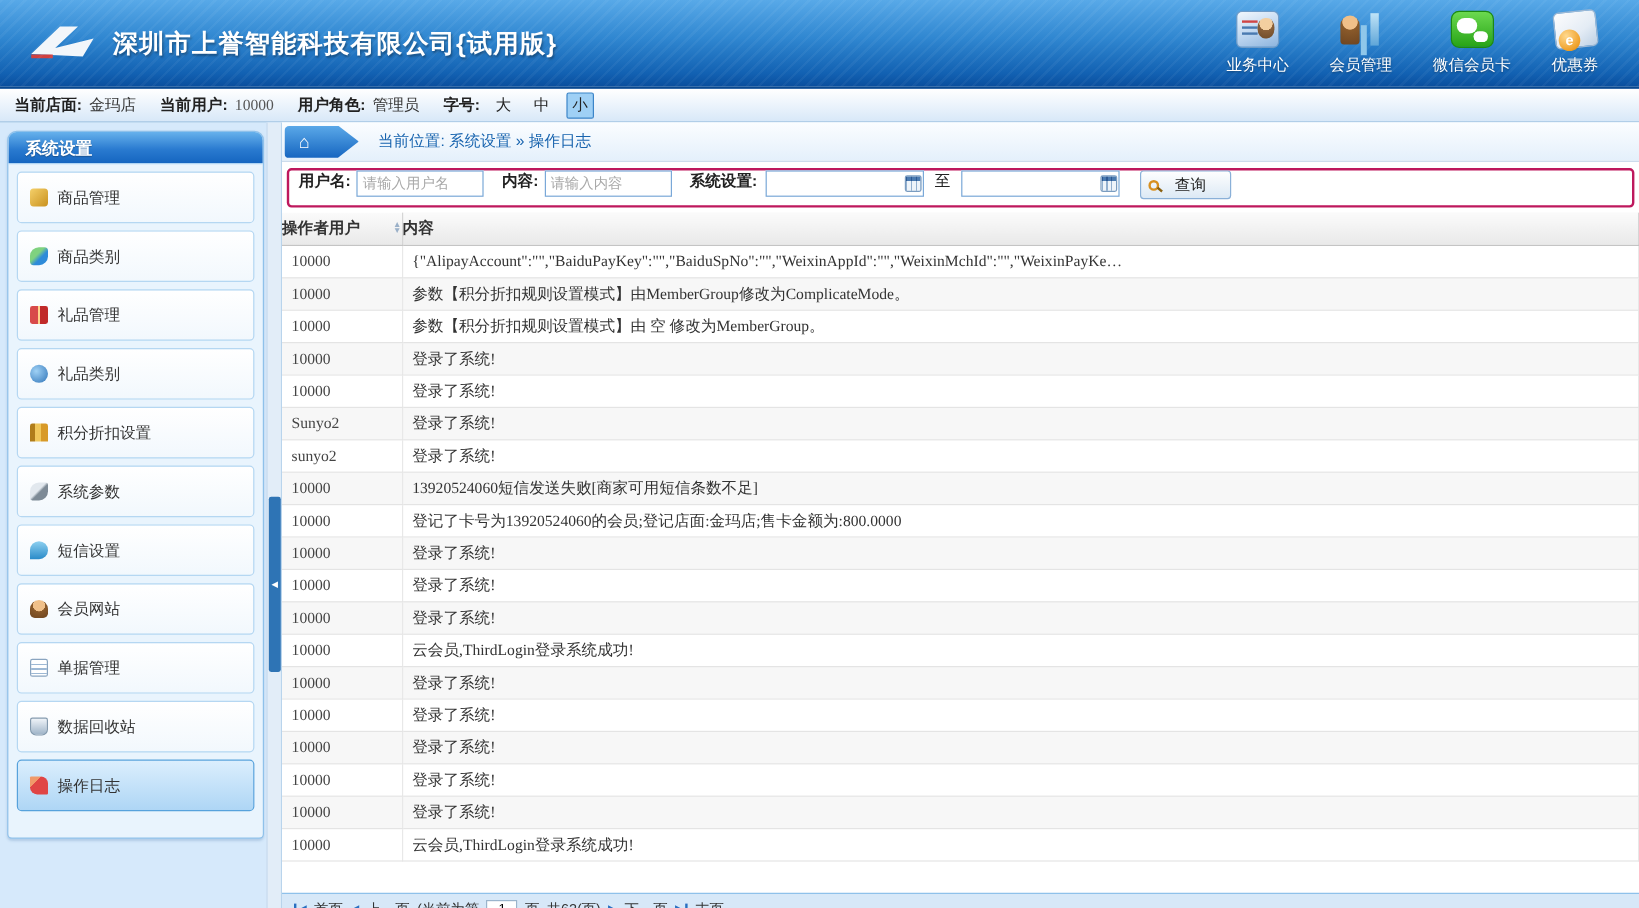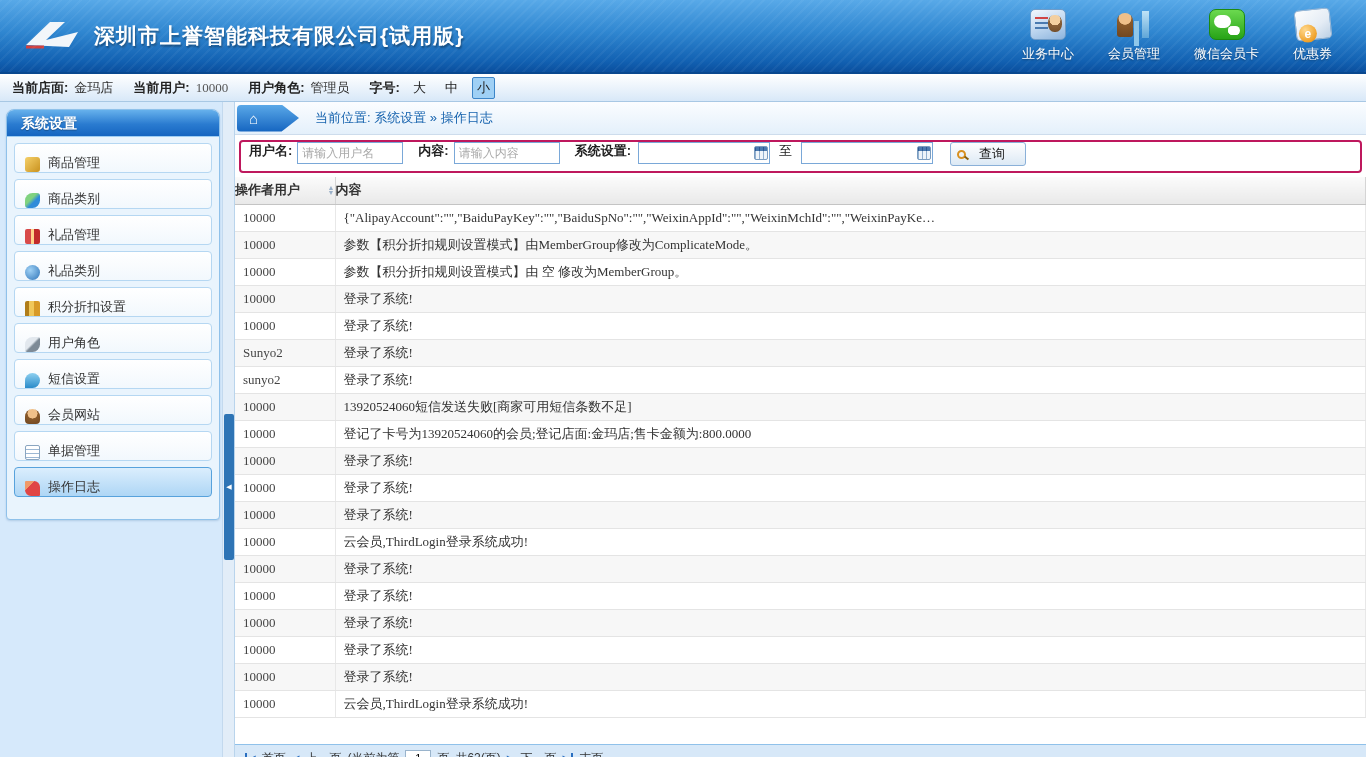--- a/index.html
+++ b/index.html
@@ -51,21 +51,21 @@
 
   
   .workspace{ display:flex; height:655px; }
 
   .sidebar{ width:222px; flex:none; padding:7px 2px 0 6px; }
   .side-panel{ border:1px solid #8fc1ea; border-radius:8px 8px 4px 4px; background:#e9f4fd;
     box-shadow:0 1px 2px rgba(70,120,170,.25); padding-bottom:16px; }
   .side-header{ height:27px; line-height:26px; padding-left:14px; color:#fff; font-size:14px; font-weight:bold;
     background:linear-gradient(#66b1ec,#2a7bd0 55%,#1565c0); border-radius:7px 7px 0 0;
     border-bottom:1px solid #9ecdf2; text-shadow:0 1px 1px rgba(0,0,0,.3); }
-  .side-item{ display:flex; align-items:flex-end; margin:6px 7px; height:30px; padding-left:10px;
+  .side-item{ display:flex; align-items:center; margin:6px 7px; height:43px; padding-left:10px;
     background:linear-gradient(#ffffff,#f2f8fd); border:1px solid #b5d7f2; border-radius:4px;
     font-size:13px; color:#333; cursor:pointer; }
   .side-item.selected{ background:linear-gradient(#dbeefd,#aed6f5); border:1px solid #57a2dc; }
   .icon{ display:inline-block; width:15px; height:15px; margin-right:8px; border-radius:3px; flex:none; }
   .goods-icon{ background:linear-gradient(135deg,#f5d06a,#c9921f); }
   .goods-category-icon{ background:linear-gradient(135deg,#7fd27f 40%,#2e8bd9 60%); border-radius:50% 3px 50% 3px; }
   .gift-icon{ background:linear-gradient(90deg,#d84a4a 42%,#ffd28a 42% 58%,#c12a2a 58%); border-radius:2px; }
   .gift-category-icon{ background:radial-gradient(circle at 35% 35%,#9fd1f5,#2f74b8); border-radius:50%; }
   .points-discount-icon{ background:linear-gradient(90deg,#b07d1a 0 30%,#f0c75a 30% 60%,#d89a28 60%); border-radius:2px 2px 0 0; }
   .system-params-icon{ background:linear-gradient(135deg,#e2e8ee 45%,#7d8a96 55%); border-radius:50% 2px 50% 2px; }
@@ -194,33 +194,37 @@
           <div class="side-item">
     <span class="icon icon-slot gift-category-icon"></span>
     <span class="side-label">礼品类别</span>
   </div>
           <div class="side-item">
     <span class="icon icon-slot points-discount-icon"></span>
     <span class="side-label">积分折扣设置</span>
   </div>
           <div class="side-item">
     <span class="icon icon-slot system-params-icon"></span>
-    <span class="side-label">用户角色</span>
+    <span class="side-label">系统参数</span>
   </div>
           <div class="side-item">
     <span class="icon icon-slot sms-icon"></span>
     <span class="side-label">短信设置</span>
   </div>
           <div class="side-item">
     <span class="icon icon-slot member-site-icon"></span>
     <span class="side-label">会员网站</span>
   </div>
           <div class="side-item">
     <span class="icon icon-slot invoice-icon"></span>
     <span class="side-label">单据管理</span>
+  </div>
+          <div class="side-item">
+    <span class="icon icon-slot recycle-icon"></span>
+    <span class="side-label">数据回收站</span>
   </div>
           <div class="side-item selected">
     <span class="icon icon-slot log-icon"></span>
     <span class="side-label">操作日志</span>
   </div>
         </div>
     </div>
   </div>
 
   <div class="splitter">

